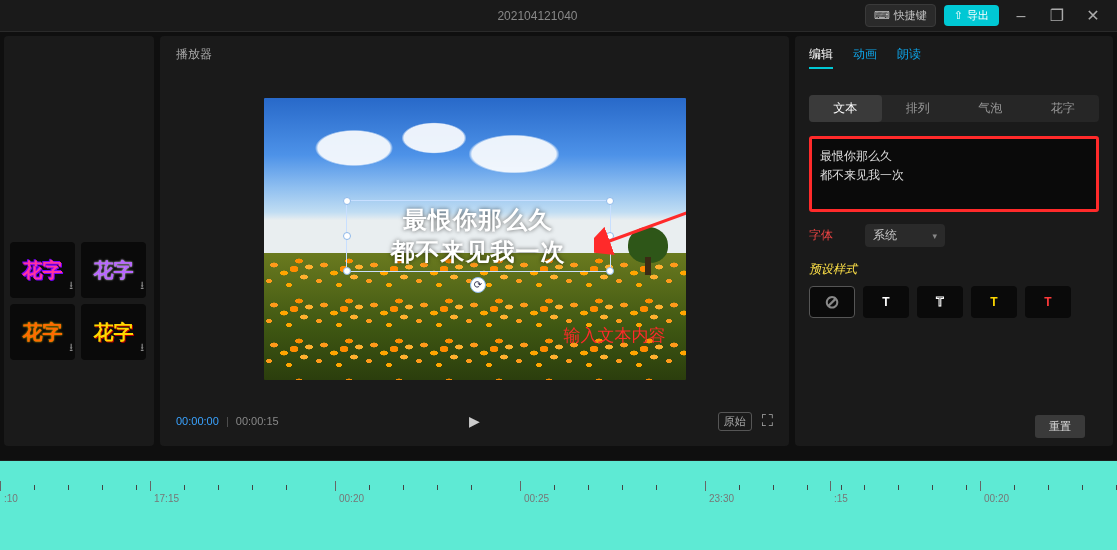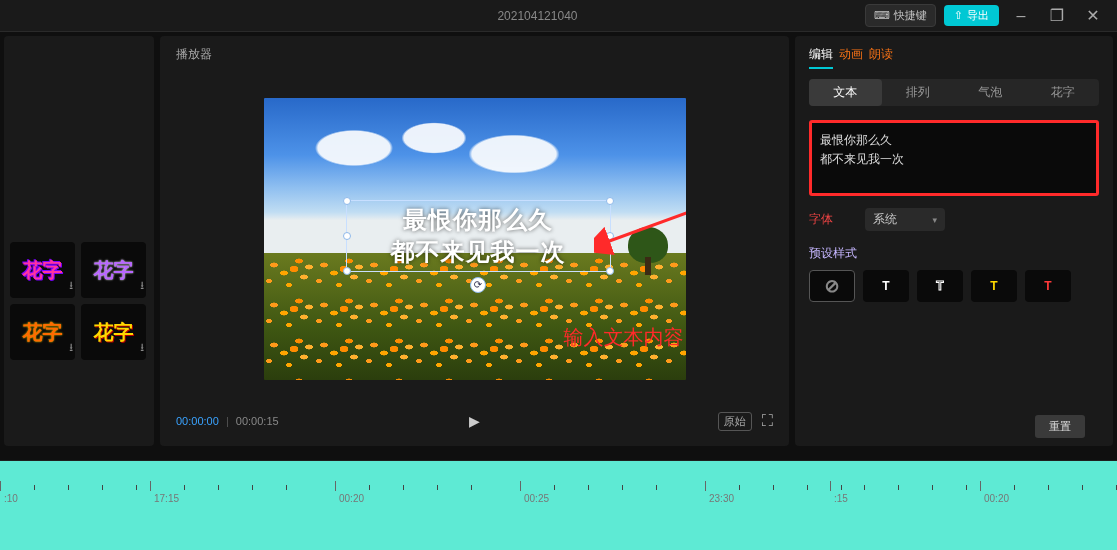--- a/index.html
+++ b/index.html
@@ -30,48 +30,48 @@
 .tree { position: absolute; right: 18px; top: 46%; width: 40px; height: 46px; }
 .tree .canopy { position: absolute; left: 0; top: 0; width: 40px; height: 36px; background: #2e5618; border-radius: 50% 50% 44% 44%; }
 .tree .trunk { position: absolute; left: 17px; top: 30px; width: 6px; height: 18px; background: #3b2a14; }
 .text-box { position: absolute; left: 82px; top: 102px; width: 265px; height: 72px; border: 1px solid #c8dfff; display: flex; flex-direction: column; align-items: center; justify-content: center; }
 .text-box .line { color: #fff; font-size: 24px; font-weight: 600; text-shadow: 0 0 4px rgba(0,0,0,.6); letter-spacing: 1px; }
 .handle { position: absolute; width: 8px; height: 8px; background: #fff; border: 1px solid #8fb9ea; border-radius: 50%; }
 .h-tl { left: -4px; top: -4px; } .h-tr { right: -4px; top: -4px; } .h-bl { left: -4px; bottom: -4px; } .h-br { right: -4px; bottom: -4px; }
 .h-ml { left: -4px; top: 50%; margin-top: -4px; } .h-mr { right: -4px; top: 50%; margin-top: -4px; }
 .rotate-h { position: absolute; left: 50%; bottom: -22px; margin-left: -8px; width: 16px; height: 16px; border: 1px solid #8fb9ea; border-radius: 50%; background: #fff; display: flex; align-items: center; justify-content: center; font-size: 10px; color: #335; }
 .annot-arrow { position: absolute; pointer-events: none; }
-.annot-text { position: absolute; color: #ff2a2a; font-size: 20px; top: 226px; left: 300px; }
+.annot-text { position: absolute; color: #ff2a2a; font-size: 17px; top: 226px; left: 300px; }
 .player-controls { height: 30px; display: flex; align-items: center; justify-content: space-between; }
 .pc-left { font-size: 11px; }
 .pc-left .cur { color: #3aa3ff; } .pc-left .sep { color: #555; margin: 0 4px; } .pc-left .tot { color: #888; }
 .pc-center { color: #ccc; font-size: 14px; position: absolute; left: 50%; transform: translateX(-50%); }
 .pc-right { display: flex; gap: 10px; align-items: center; }
 .ratio-btn { border: 1px solid #555; font-size: 11px; padding: 1px 5px; border-radius: 3px; color: #aaa; cursor: pointer; }
 .fs-btn { color: #aaa; cursor: pointer; }
 .right-col { width: 318px; background: #1a1a1a; border-radius: 4px; padding: 10px 14px; display: flex; flex-direction: column; font-size: 12px; position: relative; }
-.r-tabs { display: flex; gap: 6px; margin-bottom: 10px; }
-.r-tab { color: #f97316; cursor: pointer; padding-bottom: 4px; }
+.r-tabs { display: flex; gap: 20px; margin-bottom: 26px; }
+.r-tab { color: #0ea5e9; cursor: pointer; padding-bottom: 4px; }
 .r-tab.active { color: #fff; border-bottom: 2px solid #00c8d4; }
 .r-subtabs { display: flex; background: #262626; border-radius: 4px; margin-bottom: 14px; }
 .r-stab { flex: 1; text-align: center; padding: 5px 0; color: #999; cursor: pointer; border-radius: 4px; }
 .r-stab.active { background: #3a3a3a; color: #fff; }
 .text-area-wrap { border: 3px solid #ff2a2a; padding: 8px; margin-bottom: 12px; background: #0a0a0a; border-radius: 3px; }
 .text-area { width: 100%; min-height: 54px; font-size: 12px; color: #ddd; line-height: 1.6; outline: none; white-space: pre-wrap; }
 .form-row { display: flex; align-items: center; margin-bottom: 14px; }
 .form-lbl { width: 56px; color: #ef4444; }
 .sel { background: #2a2a2a; border-radius: 4px; padding: 3px 8px; width: 80px; display: flex; align-items: center; justify-content: space-between; cursor: pointer; }
 .sel .chev { font-size: 9px; color: #888; }
 .color-swatch { width: 44px; height: 18px; background: #fff; border-radius: 3px; cursor: pointer; position: relative; }
 .color-swatch::after { content: ""; position: absolute; right: -14px; top: 3px; border: 4px solid transparent; border-top-color: #999; }
 .slider-wrap { display: flex; align-items: center; flex: 1; gap: 10px; }
 .slider-track { flex: 1; height: 3px; background: #fff; border-radius: 2px; position: relative; }
 .slider-thumb { position: absolute; right: 0; top: -5px; width: 11px; height: 11px; background: #fff; border-radius: 50%; }
 .opacity-val { width: 50px; height: 20px; background: #2a2a2a; border-radius: 3px; display: flex; align-items: center; justify-content: center; font-size: 11px; color: #ccc; }
-.preset-lbl { color: #c4b5fd; margin-bottom: 8px; }
+.preset-lbl { color: #fde047; margin-bottom: 8px; font-style: italic; }
 .preset-row { display: flex; gap: 8px; overflow: hidden; }
 .preset-item { width: 46px; height: 32px; background: #0a0a0a; border-radius: 4px; display: flex; align-items: center; justify-content: center; font-weight: 900; cursor: pointer; }
 .preset-item.sel-p { border: 1px solid #555; font-size: 18px; color: #888; }
 .reset-bar { position: absolute; right: 28px; bottom: 8px; margin-left: 48px; }
 .reset-btn { background: #3a3a3a; color: #ddd; font-size: 11px; padding: 4px 14px; border-radius: 3px; cursor: pointer; border: none; }
 .timeline { position: absolute; left: 0; right: 0; top: 460px; height: 102px; background: #5eead4; border-top: 1px solid #1f1f1f; }
 .ruler { position: relative; height: 40px; margin-top: 20px; }
 .tick-big { position: absolute; top: 0; width: 1px; height: 10px; background: #666; }
 .tick-sm { position: absolute; top: 4px; width: 1px; height: 5px; background: #444; }
 .tick-lbl { position: absolute; top: 12px; font-size: 10px; color: #777; }

